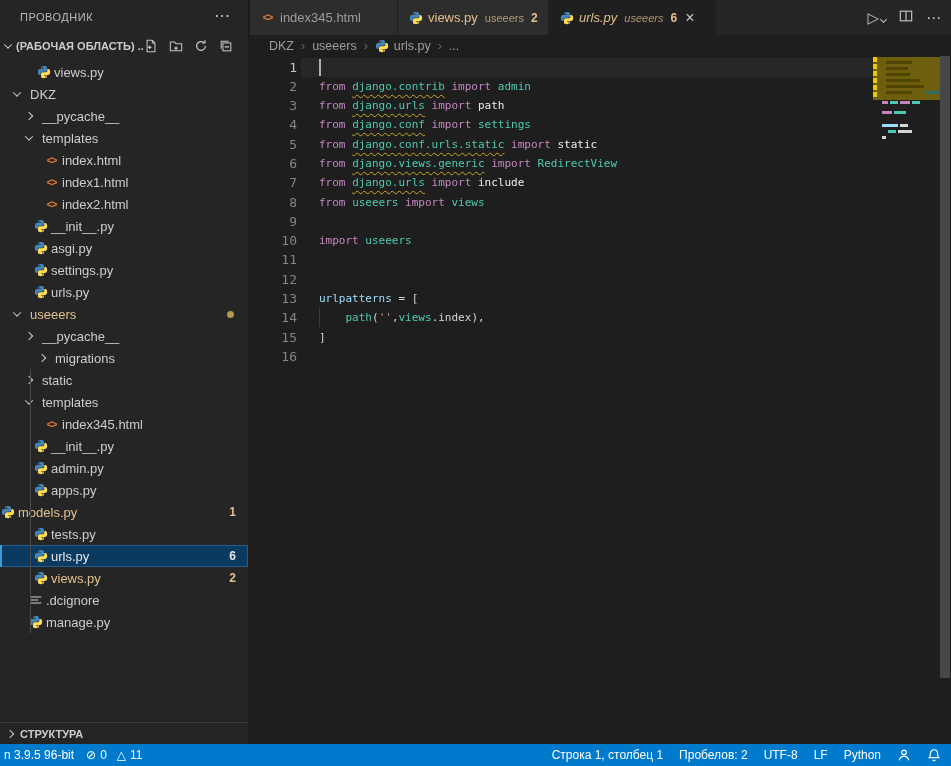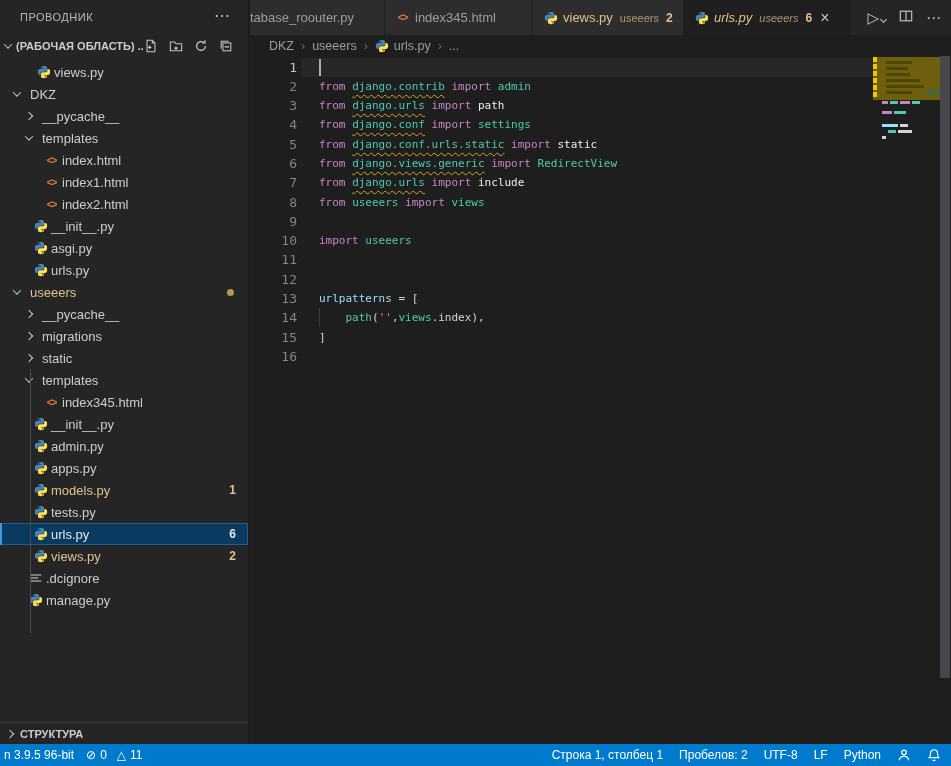--- a/index.html
+++ b/index.html
@@ -195,32 +195,41 @@
           </span>
           <span class="lbl">asgi.py</span>
         </div>
         <div class="row" style="padding-left: 33px;">
           <span class="ic ic-python">
             <svg width="14" height="14" viewBox="0 0 32 32">
               <path fill="#4584b6" d="M15.9 2c-7 0-6.6 3-6.6 3v3.2h6.7v1H6.6S2 8.7 2 15.8c0 7 4 6.8 4 6.8h2.4v-3.3s-.1-4 3.9-4h6.7s3.8.1 3.8-3.7V5.8S23.4 2 15.9 2zM12.2 4.1a1.2 1.2 0 1 1 0 2.4 1.2 1.2 0 0 1 0-2.4z"></path>
               <path fill="#ffde57" d="M16.1 30c7 0 6.6-3 6.6-3v-3.2H16v-1h9.4S30 23.3 30 16.2c0-7-4-6.8-4-6.8h-2.4v3.3s.1 4-3.9 4H13s-3.8-.1-3.8 3.7v6.4S8.6 30 16.1 30zm3.7-2.1a1.2 1.2 0 1 1 0-2.4 1.2 1.2 0 0 1 0 2.4z"></path>
             </svg>
           </span>
+          <span class="lbl">settings.py</span>
+        </div>
+        <div class="row" style="padding-left: 33px;">
+          <span class="ic ic-python">
+            <svg width="14" height="14" viewBox="0 0 32 32">
+              <path fill="#4584b6" d="M15.9 2c-7 0-6.6 3-6.6 3v3.2h6.7v1H6.6S2 8.7 2 15.8c0 7 4 6.8 4 6.8h2.4v-3.3s-.1-4 3.9-4h6.7s3.8.1 3.8-3.7V5.8S23.4 2 15.9 2zM12.2 4.1a1.2 1.2 0 1 1 0 2.4 1.2 1.2 0 0 1 0-2.4z"></path>
+              <path fill="#ffde57" d="M16.1 30c7 0 6.6-3 6.6-3v-3.2H16v-1h9.4S30 23.3 30 16.2c0-7-4-6.8-4-6.8h-2.4v3.3s.1 4-3.9 4H13s-3.8-.1-3.8 3.7v6.4S8.6 30 16.1 30zm3.7-2.1a1.2 1.2 0 1 1 0-2.4 1.2 1.2 0 0 1 0 2.4z"></path>
+            </svg>
+          </span>
           <span class="lbl">urls.py</span>
         </div>
         <div class="row mod" style="padding-left: 14px;">
           <span class="chev down"></span>
           <span class="lbl">useeers</span>
           <span class="dot"></span>
         </div>
         <div class="row" style="padding-left: 26px;">
           <span class="chev right"></span>
           <span class="lbl">__pycache__</span>
         </div>
-        <div class="row" style="padding-left: 26px;">
+        <div class="row" style="padding-left: 26px; margin-left: 13px;">
           <span class="chev right"></span>
           <span class="lbl">migrations</span>
         </div>
         <div class="row" style="padding-left: 26px;">
           <span class="chev right"></span>
           <span class="lbl">static</span>
         </div>
         <div class="row" style="padding-left: 26px;">
           <span class="chev down"></span>
           <span class="lbl">templates</span>
@@ -249,21 +258,21 @@
         </div>
         <div class="row" style="padding-left: 33px;">
           <span class="ic ic-python">
             <svg width="14" height="14" viewBox="0 0 32 32">
               <path fill="#4584b6" d="M15.9 2c-7 0-6.6 3-6.6 3v3.2h6.7v1H6.6S2 8.7 2 15.8c0 7 4 6.8 4 6.8h2.4v-3.3s-.1-4 3.9-4h6.7s3.8.1 3.8-3.7V5.8S23.4 2 15.9 2zM12.2 4.1a1.2 1.2 0 1 1 0 2.4 1.2 1.2 0 0 1 0-2.4z"></path>
               <path fill="#ffde57" d="M16.1 30c7 0 6.6-3 6.6-3v-3.2H16v-1h9.4S30 23.3 30 16.2c0-7-4-6.8-4-6.8h-2.4v3.3s.1 4-3.9 4H13s-3.8-.1-3.8 3.7v6.4S8.6 30 16.1 30zm3.7-2.1a1.2 1.2 0 1 1 0-2.4 1.2 1.2 0 0 1 0 2.4z"></path>
             </svg>
           </span>
           <span class="lbl">apps.py</span>
         </div>
-        <div class="row mod" style="padding-left: 33px;">
+        <div class="row mod" style="">
           <span class="ic ic-python">
             <svg width="14" height="14" viewBox="0 0 32 32">
               <path fill="#4584b6" d="M15.9 2c-7 0-6.6 3-6.6 3v3.2h6.7v1H6.6S2 8.7 2 15.8c0 7 4 6.8 4 6.8h2.4v-3.3s-.1-4 3.9-4h6.7s3.8.1 3.8-3.7V5.8S23.4 2 15.9 2zM12.2 4.1a1.2 1.2 0 1 1 0 2.4 1.2 1.2 0 0 1 0-2.4z"></path>
               <path fill="#ffde57" d="M16.1 30c7 0 6.6-3 6.6-3v-3.2H16v-1h9.4S30 23.3 30 16.2c0-7-4-6.8-4-6.8h-2.4v3.3s.1 4-3.9 4H13s-3.8-.1-3.8 3.7v6.4S8.6 30 16.1 30zm3.7-2.1a1.2 1.2 0 1 1 0-2.4 1.2 1.2 0 0 1 0 2.4z"></path>
             </svg>
           </span>
           <span class="lbl">models.py</span>
           <span class="badge">1</span>
         </div>
         <div class="row" style="padding-left: 33px;">
@@ -318,23 +327,20 @@
     <div id="indent-guide"></div>
     <div id="outline-header">
       <span class="chev right"></span>
       <span>СТРУКТУРА</span>
     </div>
   </aside>
 
   <main id="editor-area">
     <div id="tabbar">
       <div id="tabs">
-          <div class="tab clipped" style="width: 135px;">
-            <span class="tlabel">tabase_roouter.py</span>
-          </div>
           <div class="tab" style="width: 148px;">
             <span class="ic ic-html">&lt;&gt;</span>
             <span class="tlabel">index345.html</span>
           </div>
           <div class="tab mod" style="width: 151px;">
             <span class="ic ic-python">
               <svg width="14" height="14" viewBox="0 0 32 32">
                 <path fill="#4584b6" d="M15.9 2c-7 0-6.6 3-6.6 3v3.2h6.7v1H6.6S2 8.7 2 15.8c0 7 4 6.8 4 6.8h2.4v-3.3s-.1-4 3.9-4h6.7s3.8.1 3.8-3.7V5.8S23.4 2 15.9 2zM12.2 4.1a1.2 1.2 0 1 1 0 2.4 1.2 1.2 0 0 1 0-2.4z"></path>
                 <path fill="#ffde57" d="M16.1 30c7 0 6.6-3 6.6-3v-3.2H16v-1h9.4S30 23.3 30 16.2c0-7-4-6.8-4-6.8h-2.4v3.3s.1 4-3.9 4H13s-3.8-.1-3.8 3.7v6.4S8.6 30 16.1 30zm3.7-2.1a1.2 1.2 0 1 1 0-2.4 1.2 1.2 0 0 1 0 2.4z"></path>
               </svg>

